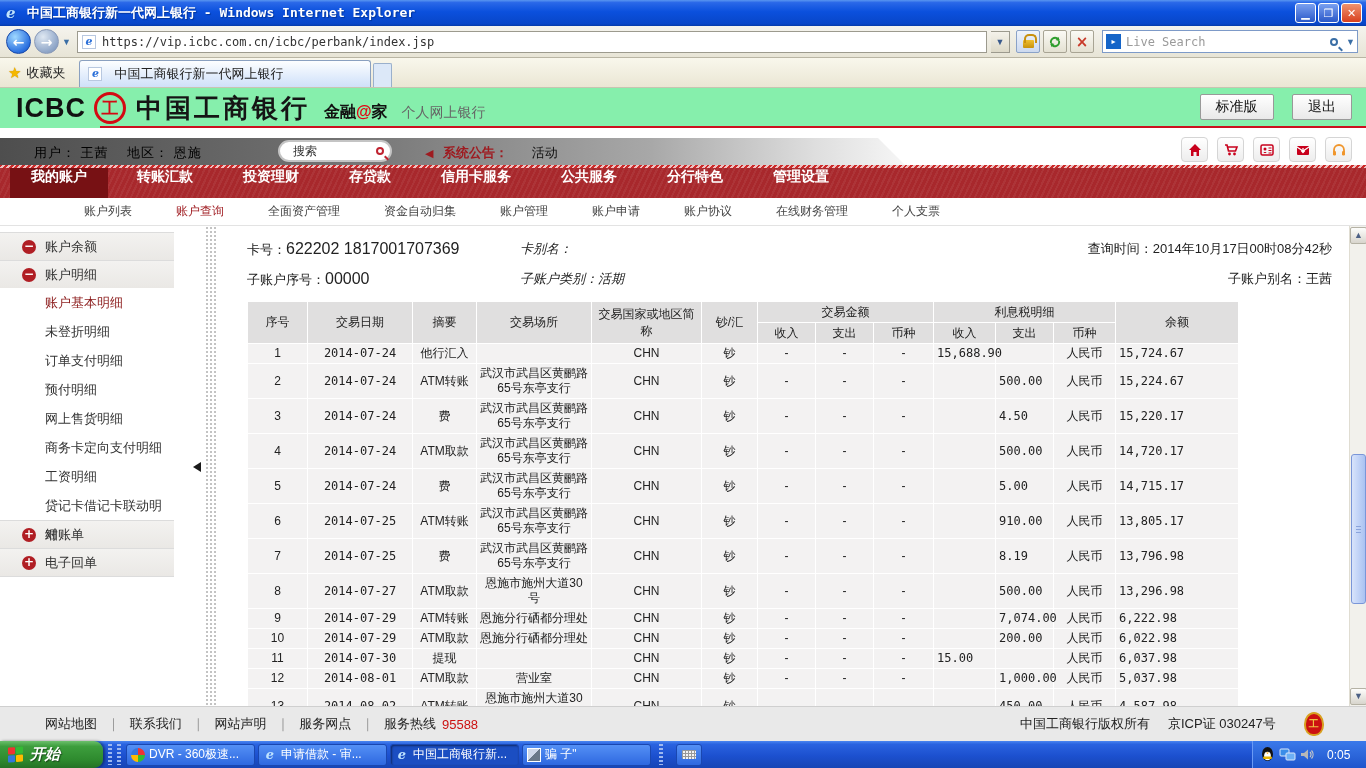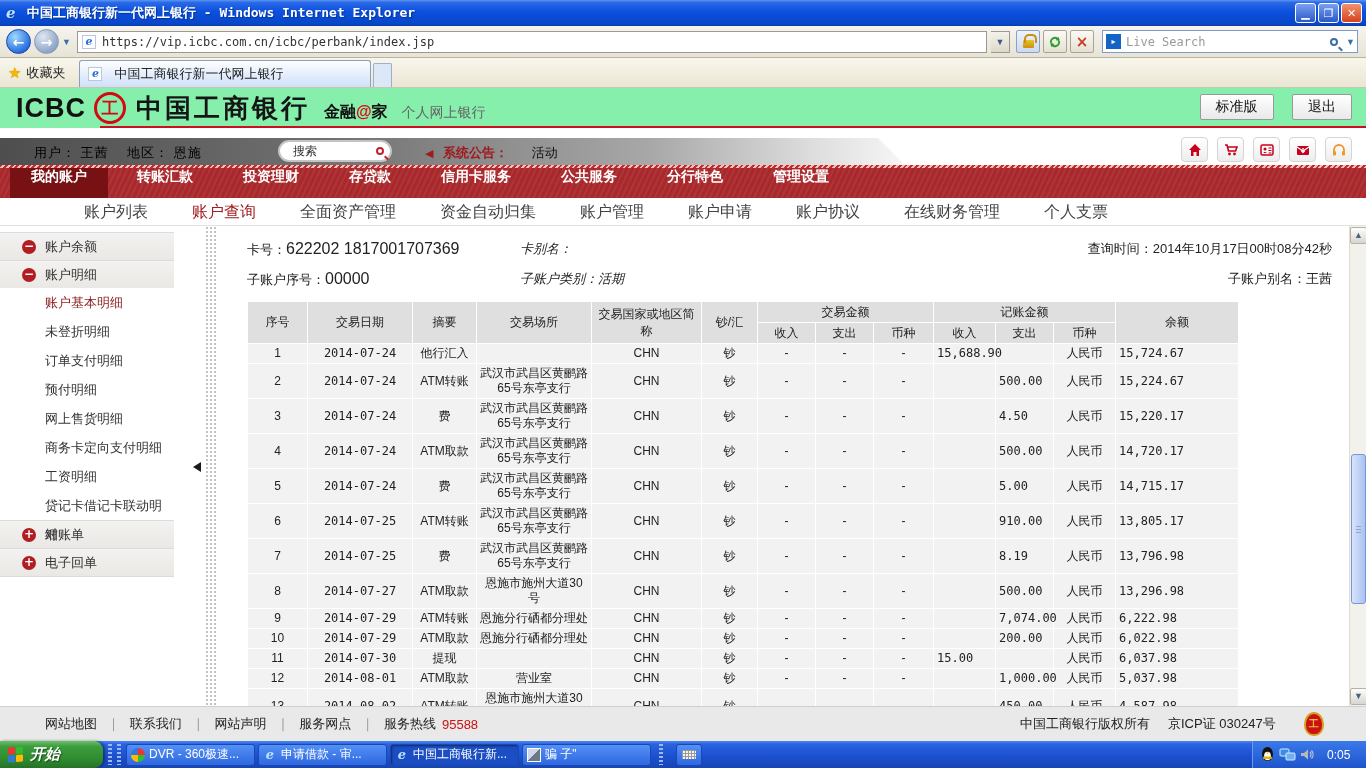--- a/index.html
+++ b/index.html
@@ -70,21 +70,21 @@
   .quick-icons { position:absolute; right:14px; top:9px; display:flex; gap:9px; }
   .qicon { width:27px; height:25px; border:1px solid #d5d5d5; border-radius:4px; background:linear-gradient(180deg,#fff,#ededed); display:flex; align-items:center; justify-content:center; }
 
   
   .rednav { height:30px; background:#a8282c repeating-linear-gradient(115deg,rgba(255,255,255,.06) 0 2px,rgba(0,0,0,0) 2px 5px); display:flex; padding-left:10px; }
   .nav-item { line-height:30px; padding:0 21px; color:#fff; font:bold 14px "Liberation Sans",sans-serif; margin-right:8px; white-space:nowrap; }
   .nav-item.active { background:#771114; }
 
   
   .subnav { height:28px; background:#fff; border-bottom:1px solid #e3e3e3; display:flex; padding-left:84px; }
-  .sub-item { line-height:27px; font-size:16px; color:#444; margin-right:44px; white-space:nowrap; }
+  .sub-item { line-height:27px; font-size:12px; color:#444; margin-right:44px; white-space:nowrap; }
   .sub-item.active { color:#a01d22; }
 
   
   .content { position:relative; height:480px; background:#fff; overflow:hidden; }
   .sidebar { position:absolute; left:0; top:6px; width:174px; }
   .sb-group { height:29px; display:flex; align-items:center; background:linear-gradient(180deg,#f3f2f0,#eae8e5); border-top:1px solid #dcdcdc; border-bottom:1px solid #dcdcdc; padding-left:22px; margin-bottom:-1px; }
   .sb-ic { width:14px; height:14px; border-radius:50%; background:#b01e24; color:#fff; font:bold 12px/13px "DejaVu Sans",sans-serif; text-align:center; margin-right:9px; }
   .sb-group span.lbl { font-size:13px; color:#333; }
   .sb-child { height:29px; line-height:29px; padding-left:45px; font-size:13px; color:#333; background:#fff; }
   .sb-child.selected { color:#8b1a1a; }
@@ -345,21 +345,21 @@
         </colgroup>
         <thead>
           <tr>
             <th rowspan="2">序号</th>
             <th rowspan="2">交易日期</th>
             <th rowspan="2">摘要</th>
             <th rowspan="2">交易场所</th>
             <th rowspan="2">交易国家或地区简称</th>
             <th rowspan="2">钞/汇</th>
             <th colspan="3">交易金额</th>
-            <th colspan="3">记账金额</th>
+            <th colspan="3">利息税明细</th>
             <th rowspan="2">余额</th>
           </tr>
           <tr>
             <th>收入</th>
             <th>支出</th>
             <th>币种</th>
             <th>收入</th>
             <th>支出</th>
             <th>币种</th>
           </tr>

